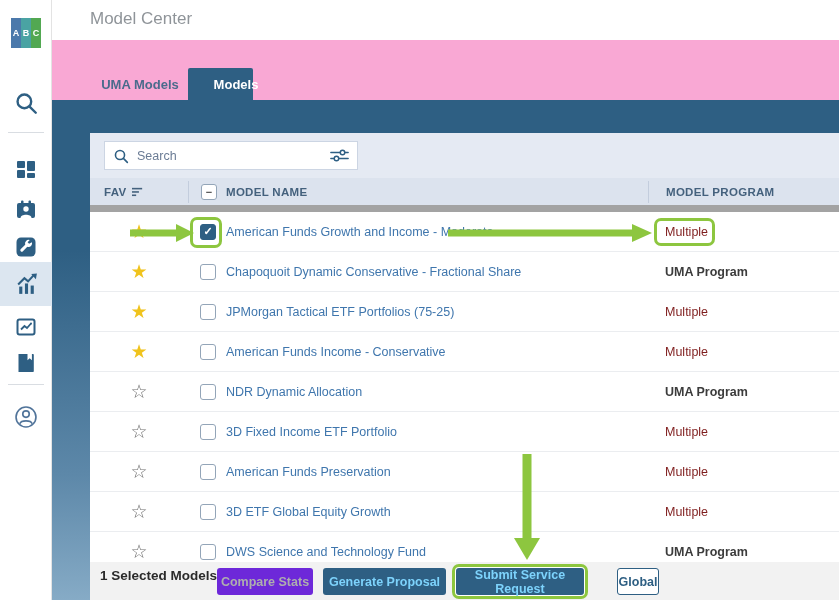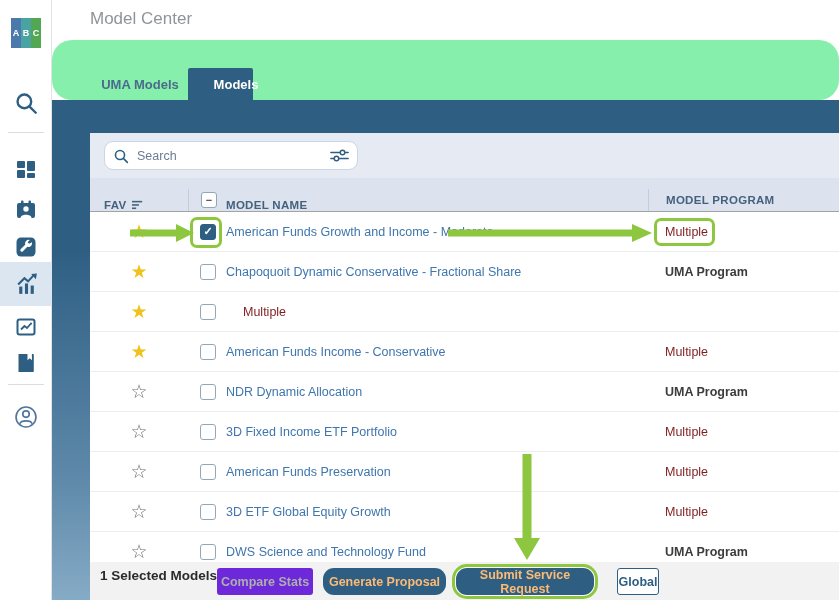--- a/index.html
+++ b/index.html
@@ -13,37 +13,37 @@
   .logo .bar { flex:1; display:flex; align-items:center; justify-content:center; color:#fff; font-size:9px; font-weight:bold; }
   .nav-item { position:absolute; left:0; width:52px; height:42px; display:flex; align-items:center; justify-content:center; cursor:pointer; }
   .nav-item.active { background:#dce6f0; }
   .side-divider { position:absolute; left:8px; width:36px; height:1px; background:#d9dde2; }
 
   
   .topbar { position:absolute; left:52px; top:0; width:787px; height:49px; background:#fff; }
   .page-title { position:absolute; left:38px; top:9px; font-size:17px; color:#8f9499; font-weight:400; }
 
   
-  .tabband { position:absolute; left:52px; top:40px; width:787px; height:60px; background:#86efac;border-radius:20px; }
+  .tabband { position:absolute; left:52px; top:40px; width:787px; height:60px; background:#f9a8d4; }
   .tab { position:absolute; bottom:0; height:32px; display:flex; align-items:center; justify-content:center; font-size:13px; font-weight:700; cursor:pointer; }
   .tab.inactive { left:48px; width:80px; color:#4a6b8c; }
   .tab.active { left:136px; width:65px; background:#2e5f83; color:#fff; border-radius:2px 2px 0 0;padding-left:31px; }
 
   
   .bluebg { position:absolute; left:52px; top:100px; width:787px; height:500px;
             background:linear-gradient(180deg,#2e5f83 0%, #2e5f83 30%, #5d88a9 75%, #86abc6 100%); }
 
   
   .panel { position:absolute; left:90px; top:133px; width:749px; height:467px; background:#fff; z-index:5; }
   .search-row { position:relative; height:45px; background:#e5eaf3; }
-  .search-box { position:absolute; left:14px; top:8px; width:254px; height:29px; background:#fff; border:1px solid #ccd5e3; border-radius:9px; display:flex; align-items:center; padding:0 8px; }
+  .search-box { position:absolute; left:14px; top:8px; width:254px; height:29px; background:#fff; border:1px solid #ccd5e3; border-radius:0; display:flex; align-items:center; padding:0 8px; }
   .search-box input { flex:1; border:none; outline:none; font-size:12.5px; color:#33475e; background:transparent; margin-left:8px; font-family:"Liberation Sans",sans-serif; }
   .search-box input::placeholder { color:#6b7c95; }
 
-  .header-row { height:34px; background:#dce3ee; display:flex; align-items:flex-end; font-size:11.5px; font-weight:700; color:#44617d; letter-spacing:.3px; border-bottom:1px solid #a3a3a3; }
+  .header-row { height:34px; background:#dce3ee; display:flex; align-items:center; font-size:11.5px; font-weight:700; color:#44617d; letter-spacing:.3px; border-bottom:7px solid #a3a3a3; }
   .cell-fav { width:98px; padding-left:14px; display:flex; align-items:center; gap:6px; }
   .cell-check { width:38px; padding-left:12px; border-left:1px solid #c3cddd; height:22px; display:flex; align-items:center; }
   .cell-name { flex:1; display:flex; align-items:center; }
   .cell-prog { width:191px; padding-left:17px; border-left:1px solid #c3cddd; height:22px; display:flex; align-items:center; }
 
   .rows { background:#fff; }
   .trow { height:40px; display:flex; align-items:center; border-bottom:1px solid #ebedf0; background:#fff; }
   .trow .cell-fav { padding-left:0; justify-content:center; }
   .trow .cell-check, .trow .cell-prog { border-left:none; height:auto; }
   .star { font-size:19px; line-height:1; cursor:pointer; }
@@ -53,23 +53,23 @@
   .cb.checked { background:#2e5f83; border-color:#2e5f83; color:#fff; font-weight:bold; }
   .model-link { font-size:12.5px; color:#3f76ad; cursor:pointer; }
   .prog-link { font-size:12.5px; color:#7f1d1d; cursor:pointer; }
   .prog-plain { font-size:12.5px; color:#3c3c3c; font-weight:700; }
 
   
   .footer { position:absolute; left:90px; top:562px; width:749px; height:38px; background:#f2f2f2; z-index:10; }
   .sel-label { position:absolute; left:10px; top:6px; font-size:13.5px; font-weight:700; color:#2a2a2a; }
   .btn { position:absolute; top:6px; height:27px; border:none; border-radius:3px; font-family:"Liberation Sans",sans-serif; font-size:12.5px; font-weight:700; cursor:pointer; }
   .btn-disabled { left:127px; width:96px; background:#6d28d9; color:#aeaeae; cursor:default; }
-  .btn-primary { background:#2e5f83; color:#fdba74;border-radius:11px; }
+  .btn-primary { background:#2e5f83; color:#7dd3fc; }
   .btn-generate { left:233px; width:123px; }
-  .btn-submit { left:366px; width:138px; box-shadow:0 0 0 1px #fff, 0 0 0 4px #8dc63f; }
+  .btn-submit { left:366px; width:128px; box-shadow:0 0 0 1px #fff, 0 0 0 4px #8dc63f; }
   .btn-clear { left:527px; width:42px; background:#fff; border:1px solid #2e5f83; color:#2e5f83; }
 
   
   .overlay { position:absolute; left:0; top:0; width:839px; height:600px; pointer-events:none; z-index:50; }
   .hl-box { position:absolute; border:3px solid #8dc63f; border-radius:7px; }
   .hl-cb { left:190px; top:217px; width:32px; height:31px; }
   .hl-prog { left:654px; top:218px; width:61px; height:28px; }
   .ann { position:absolute; }
 </style>
 </head>
@@ -229,20 +229,23 @@
     <div class="cell-prog">
             <span class="prog-plain">UMA Program</span>
           </div>
   </div>
         <div class="trow">
     <div class="cell-fav">
             <span class="star fav-on">★</span>
           </div>
     <div class="cell-check">
             <div class="cb"></div>
+          </div>
+    <div class="cell-name">
+            <span class="model-link">JPMorgan Tactical ETF Portfolios (75-25)</span>
           </div>
     <div class="cell-prog">
             <span class="prog-link">Multiple</span>
           </div>
   </div>
         <div class="trow">
     <div class="cell-fav">
             <span class="star fav-on">★</span>
           </div>
     <div class="cell-check">

